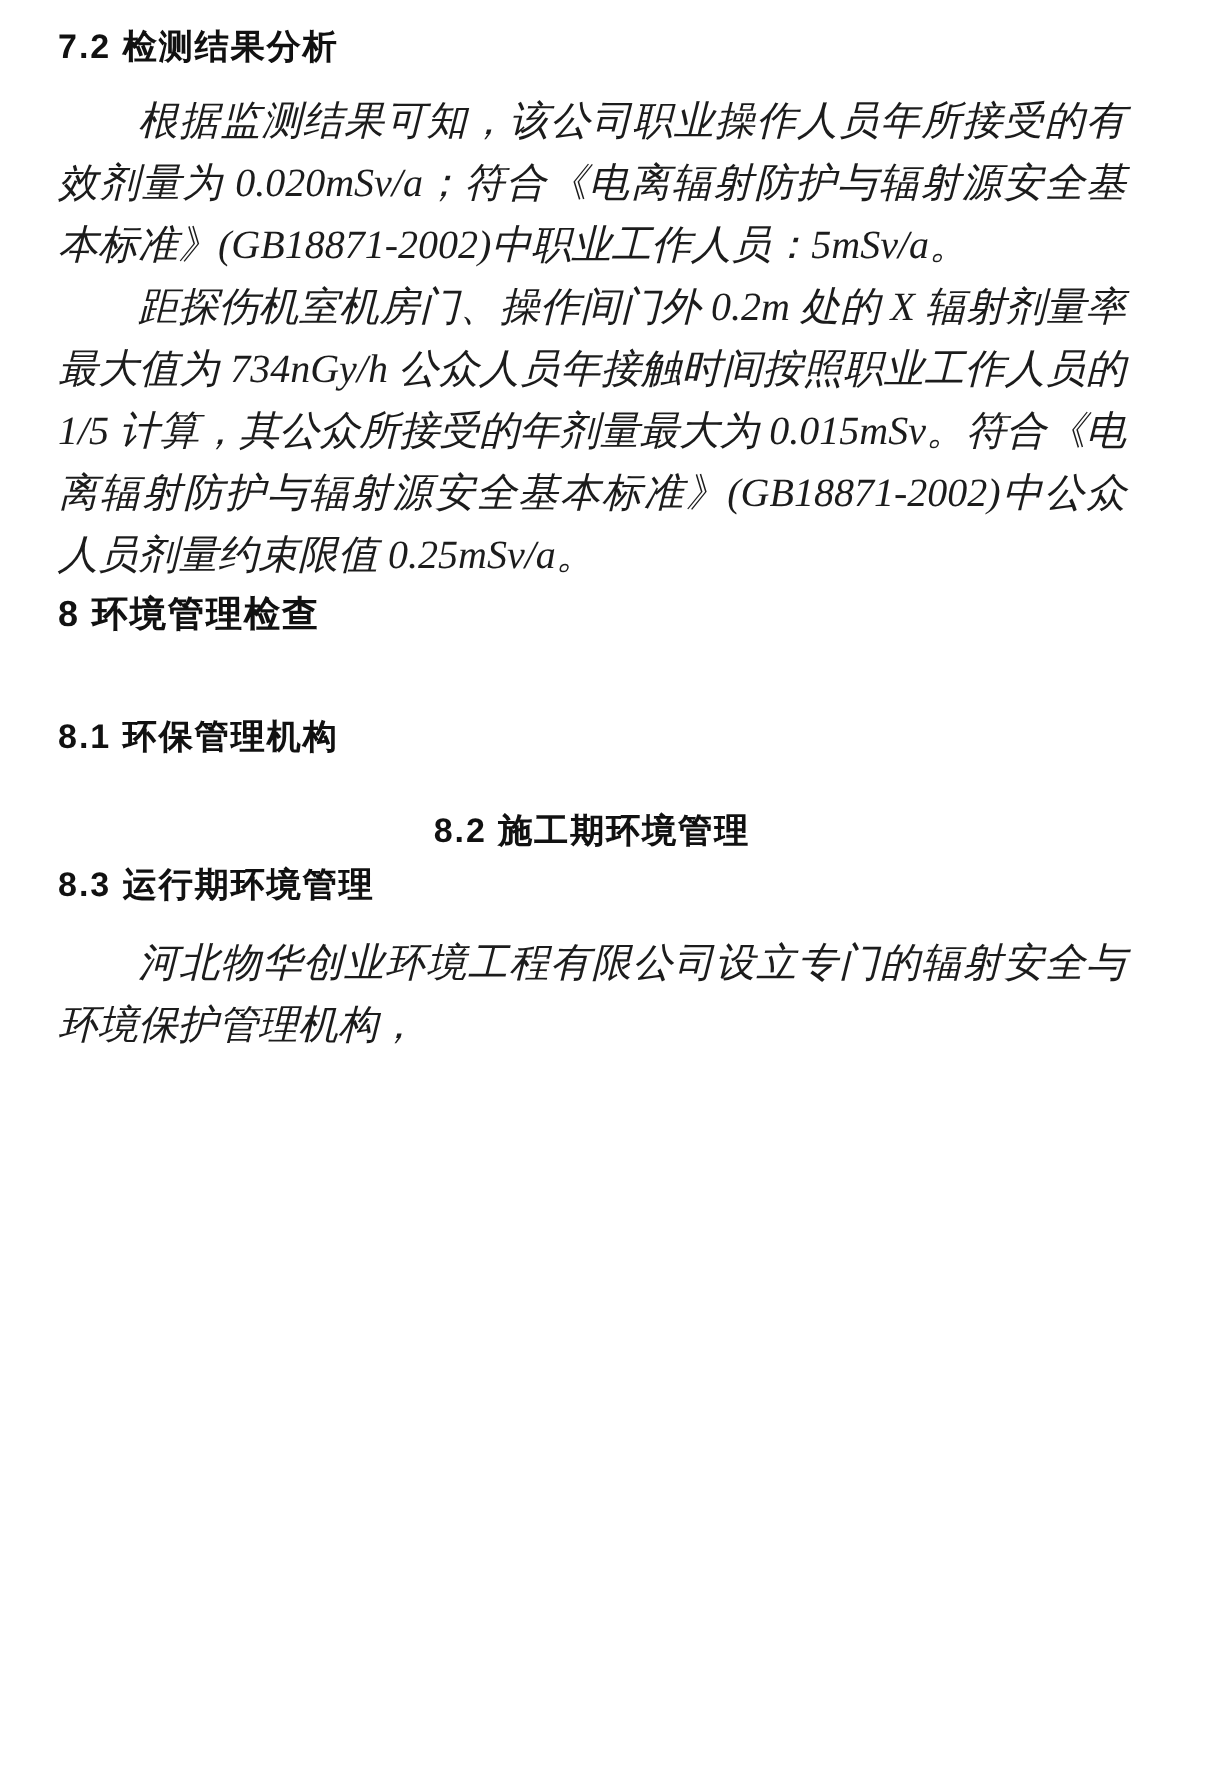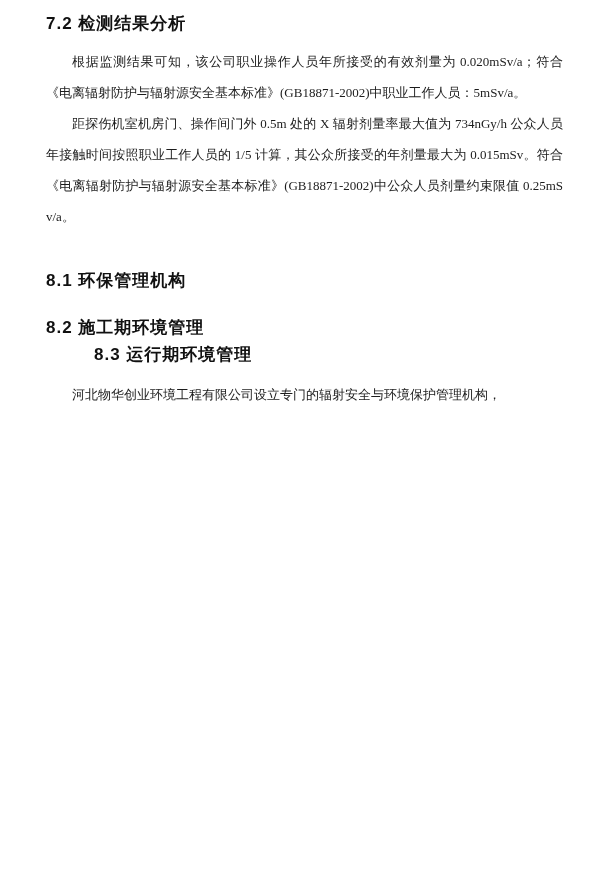--- a/index.html
+++ b/index.html
@@ -7,21 +7,21 @@
     padding: 0;
     background: #ffffff;
   }
   .page {
     position: relative;
     width: 606px;
     height: 888px;
     box-sizing: border-box;
     background: #ffffff;
     color: #1a1a1a;
-    padding: 11px 43px 0 46px;
+    padding: 11px 43px 0 29px;
     overflow: hidden;
     font-family: "Liberation Serif", "DejaVu Serif", serif;
   }
   .hd {
     font-family: "Liberation Sans", "DejaVu Sans", sans-serif;
     font-weight: bold;
     color: #111111;
     letter-spacing: 1px;
     margin: 0;
   }
@@ -29,46 +29,48 @@
     font-size: 18px;
     line-height: 26px;
     margin: 0 0 8px 0;
   }
   .hd-sub {
     font-size: 17px;
     line-height: 25px;
     margin: 0 0 10px 0;
   }
   .hd-81 { margin-bottom: 12px; margin-top: 36px; }
-  .hd-82 { margin-top: 22px; margin-bottom: 2px; }
-  .hd-83 { margin-top: 2px; margin-bottom: 12px; margin-left: 48px; }
+  .hd-82 { margin-top: 22px; margin-bottom: 2px; text-align: center; }
+  .hd-83 { margin-top: 2px; margin-bottom: 12px; }
   .body-para {
-    font-size: 13px;
+    font-size: 20px;
     line-height: 31px;
     margin: 0;
     text-align: justify;
     text-justify: inter-ideograph;
     text-align-last: left;
     text-indent: 2em;
     word-break: break-all;
     color: #1c1c1c;
+    font-style: italic;
   }
 </style>
 </head>
 <body>
 
 <div class="page">
 
   <h2 class="hd hd-sub">7.2 检测结果分析</h2>
 
   <p class="body-para">根据监测结果可知，该公司职业操作人员年所接受的有效剂量为 0.020mSv/a；符合《电离辐射防护与辐射源安全基本标准》(GB18871-2002)中职业工作人员：5mSv/a。</p>
 
-  <p class="body-para">距探伤机室机房门、操作间门外 0.5m 处的 X 辐射剂量率最大值为 734nGy/h 公众人员年接触时间按照职业工作人员的 1/5 计算，其公众所接受的年剂量最大为 0.015mSv。符合《电离辐射防护与辐射源安全基本标准》(GB18871-2002)中公众人员剂量约束限值 0.25mSv/a。</p>
+  <p class="body-para">距探伤机室机房门、操作间门外 0.2m 处的 X 辐射剂量率最大值为 734nGy/h 公众人员年接触时间按照职业工作人员的 1/5 计算，其公众所接受的年剂量最大为 0.015mSv。符合《电离辐射防护与辐射源安全基本标准》(GB18871-2002)中公众人员剂量约束限值 0.25mSv/a。</p>
 
 
+  <h1 class="hd hd-main">8 环境管理检查</h1>
 
   <h2 class="hd hd-sub hd-81">8.1 环保管理机构</h2>
 
 
   <h2 class="hd hd-sub hd-82">8.2 施工期环境管理</h2>
 
 
   <h2 class="hd hd-sub hd-83">8.3 运行期环境管理</h2>
 
   <p class="body-para">河北物华创业环境工程有限公司设立专门的辐射安全与环境保护管理机构，</p>

